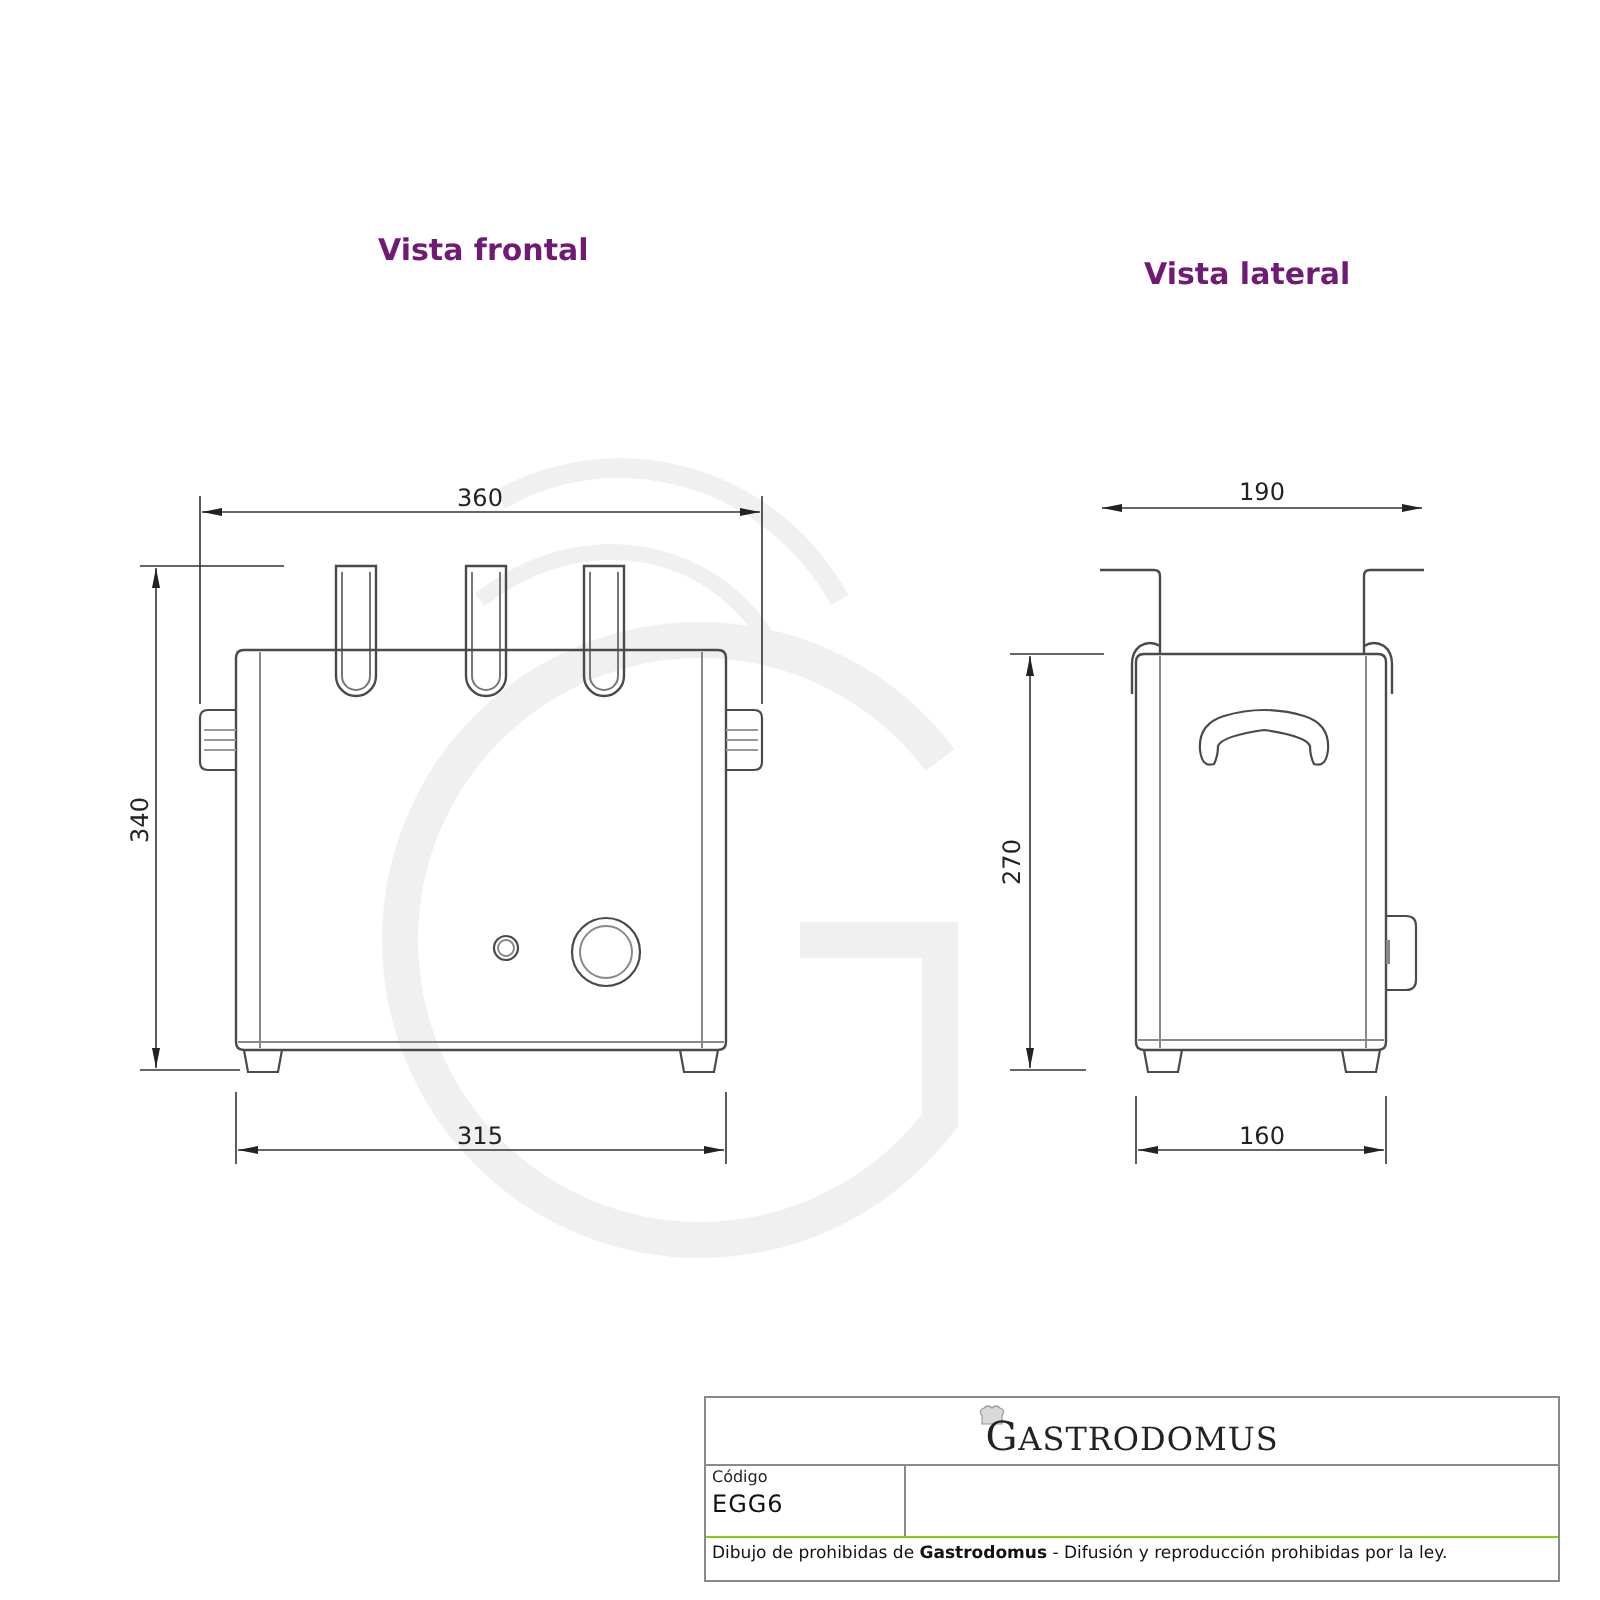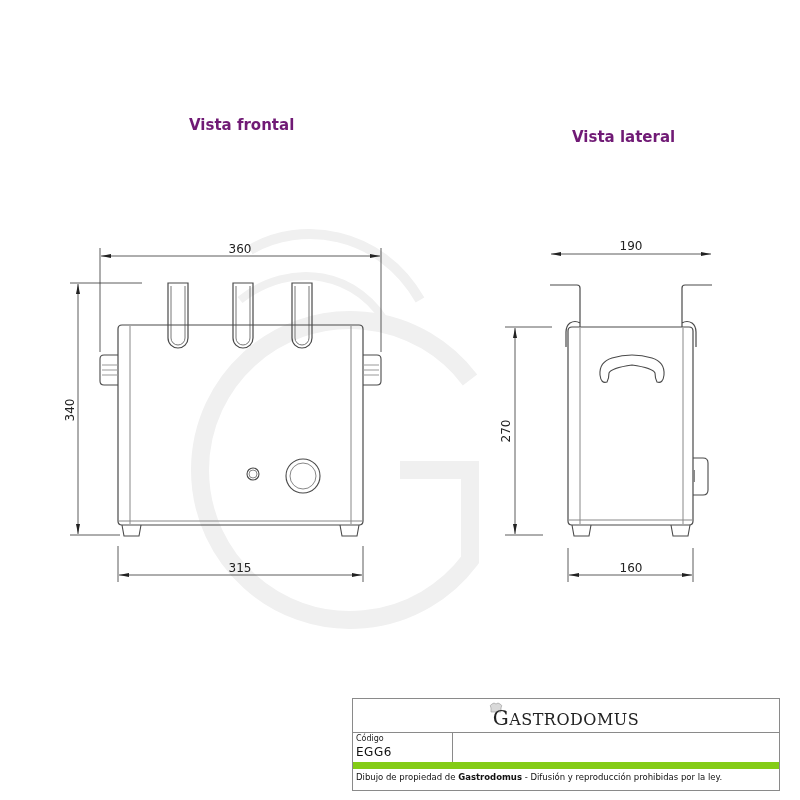--- a/index.html
+++ b/index.html
@@ -9,21 +9,21 @@
   svg.drawing { position:absolute; left:0; top:0; }
   .dim-text { font-family:"DejaVu Sans", sans-serif; font-size:12px; fill:#222; }
   .title-block { position:absolute; left:352px; top:698px; width:428px; height:93px;
                  border:1px solid #8a8a8a; box-sizing:border-box; color:#111; }
   .tb-row1 { position:absolute; left:0; top:0; width:100%; height:34px;
              border-bottom:1px solid #8a8a8a; box-sizing:border-box; }
   .tb-brand { position:absolute; left:0; right:0; top:7px; text-align:center;
               font-family:"DejaVu Serif", serif; font-size:16px; letter-spacing:0.5px; color:#222; }
   .tb-brand .big { font-size:20px; }
   .tb-row2 { position:absolute; left:0; top:34px; width:100%; height:36px;
-             border-bottom:7px solid #84cc16; box-sizing:border-box; }
+             border-bottom:1px solid #84cc16; box-sizing:border-box; }
   .tb-code { position:absolute; left:0; top:0; width:100px; height:100%;
              border-right:1px solid #8a8a8a; box-sizing:border-box; padding:1px 3px; }
   .tb-desc { position:absolute; left:100px; top:0; right:0; height:100%; padding:1px 3px; }
   .tb-label { font-size:8px; color:#222; line-height:10px; }
   .tb-code-val { font-size:12px; font-weight:normal; margin-top:1px; letter-spacing:0.5px; }
   .tb-desc-val { font-size:10.5px; margin-top:1px; }
   .tb-row3 { position:absolute; left:0; top:70px; width:100%; height:19px;
              padding:3px 3px; box-sizing:border-box; font-size:8.5px; white-space:nowrap; }
   .tb-row3 b { font-weight:bold; }
 </style>
@@ -138,14 +138,14 @@
       <path d="M2,10 L2,6 Q0,3 3,2 Q5,0 7,2 Q9,0 11,2 Q14,3 12,6 L12,10 Z" fill="#d9d9d9" stroke="#999" stroke-width="0.6"></path>
     </svg>
     <div class="tb-brand"><span class="big">G</span><span>ASTRODOMUS</span></div>
   </div>
   <div class="tb-row2">
     <div class="tb-code">
       <div class="tb-label">Código</div>
       <div class="tb-code-val">EGG6</div>
     </div>
   </div>
-  <div class="tb-row3"><span>Dibujo de propiedad de </span><b>Gastrodomus</b><span> - Difusión y reproducción prohibidas por la ley.</span></div>
+  <div class="tb-row3"><span>Dibujo de prohibidas de </span><b>Gastrodomus</b><span> - Difusión y reproducción prohibidas por la ley.</span></div>
 </div>
 
 </body></html>

